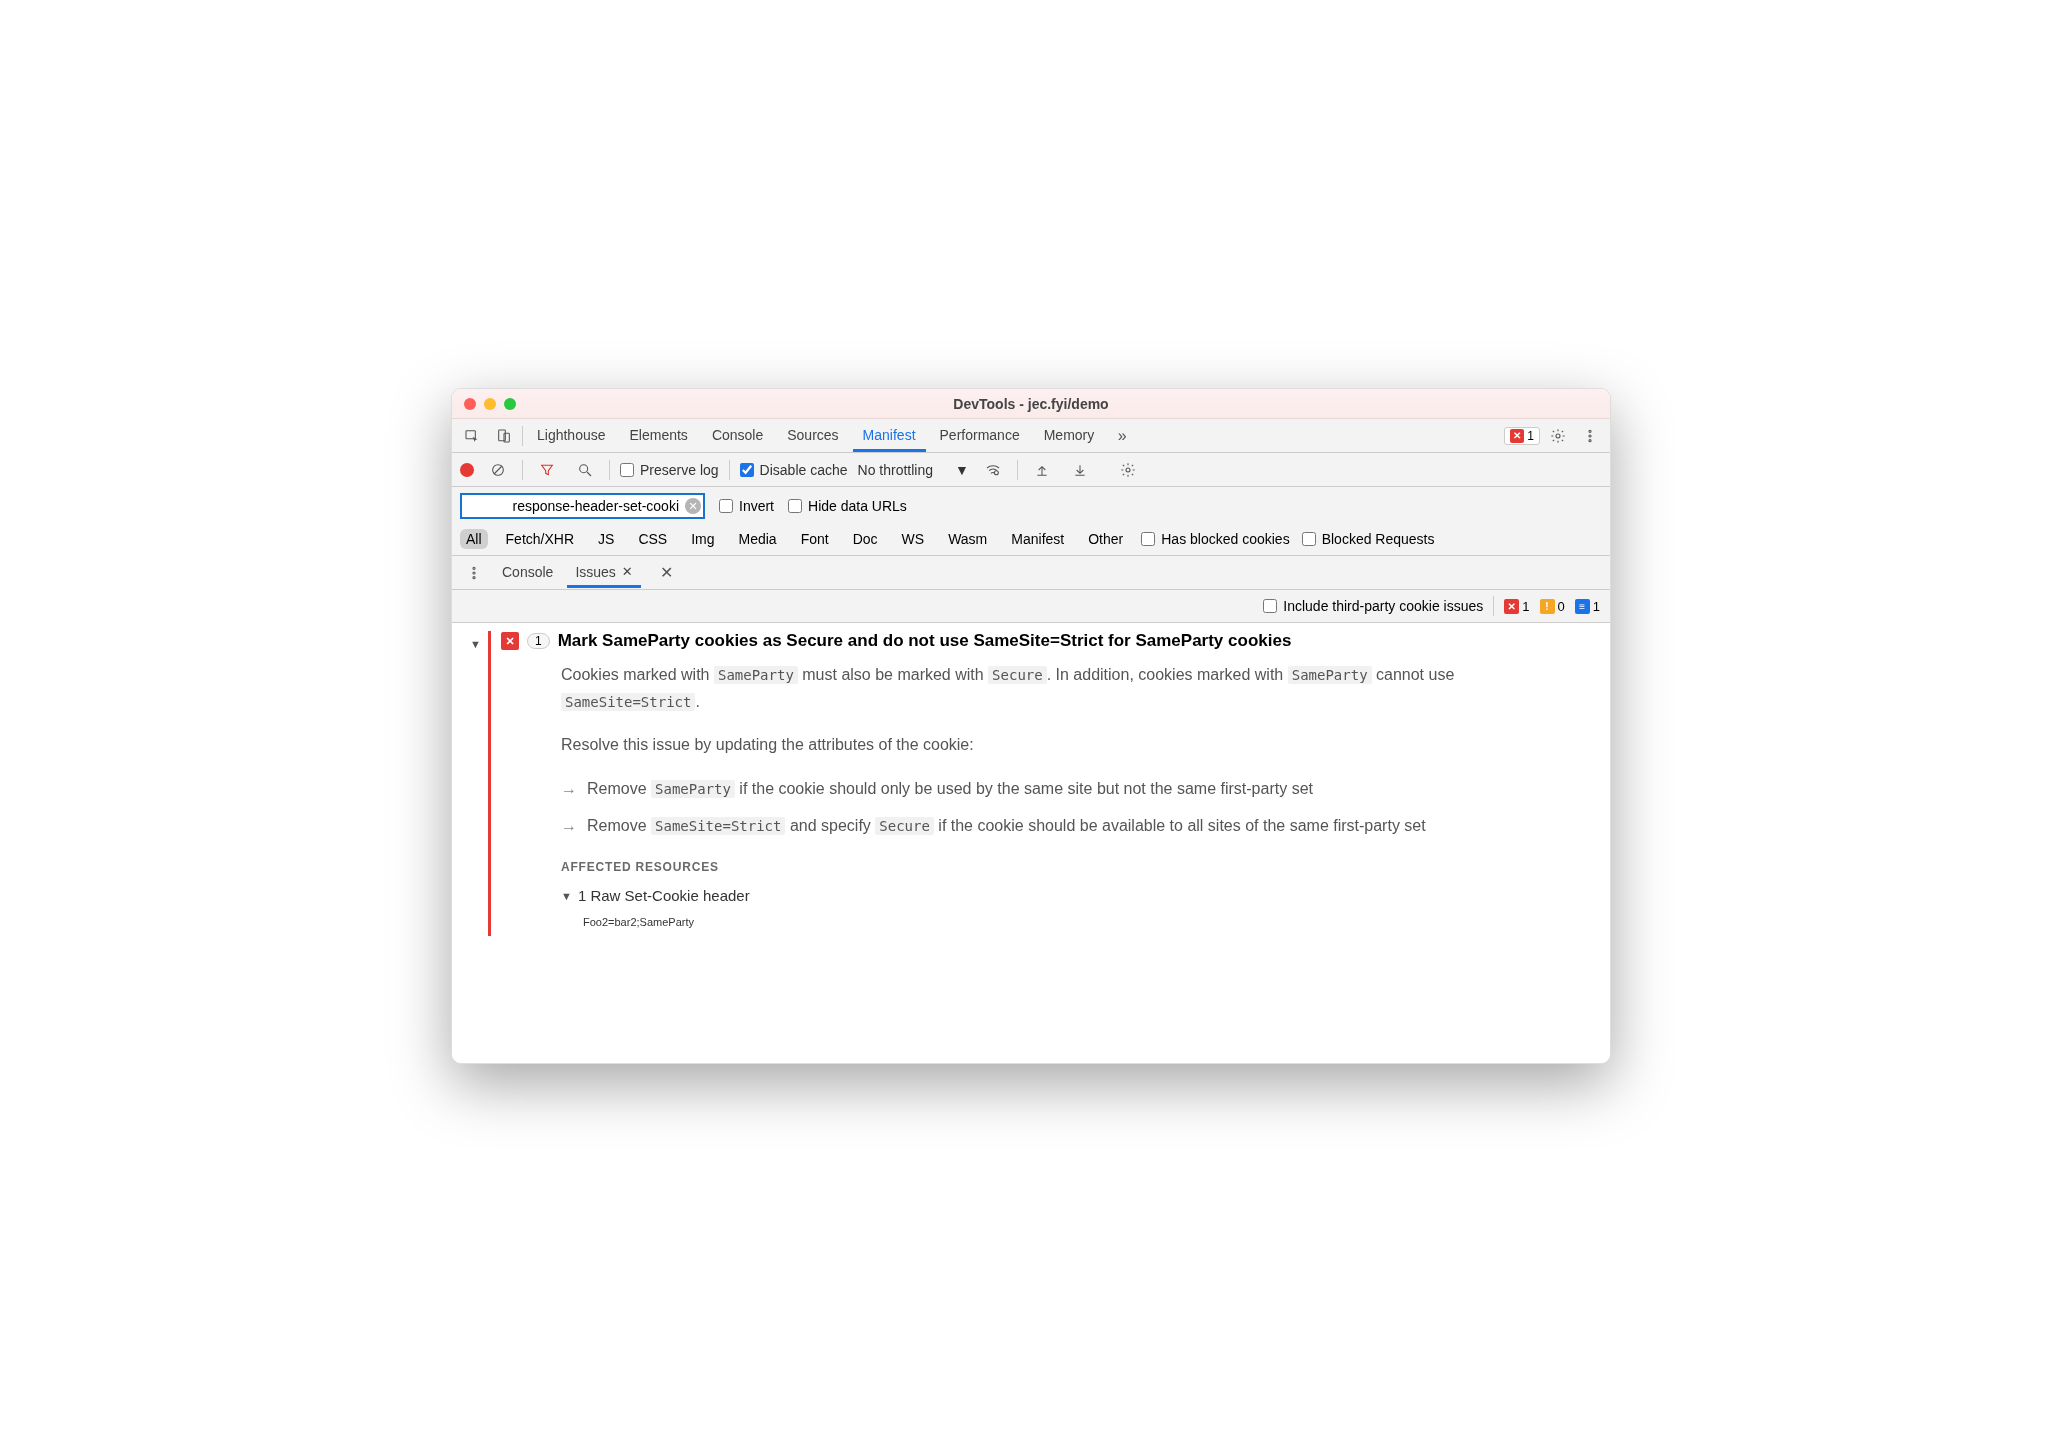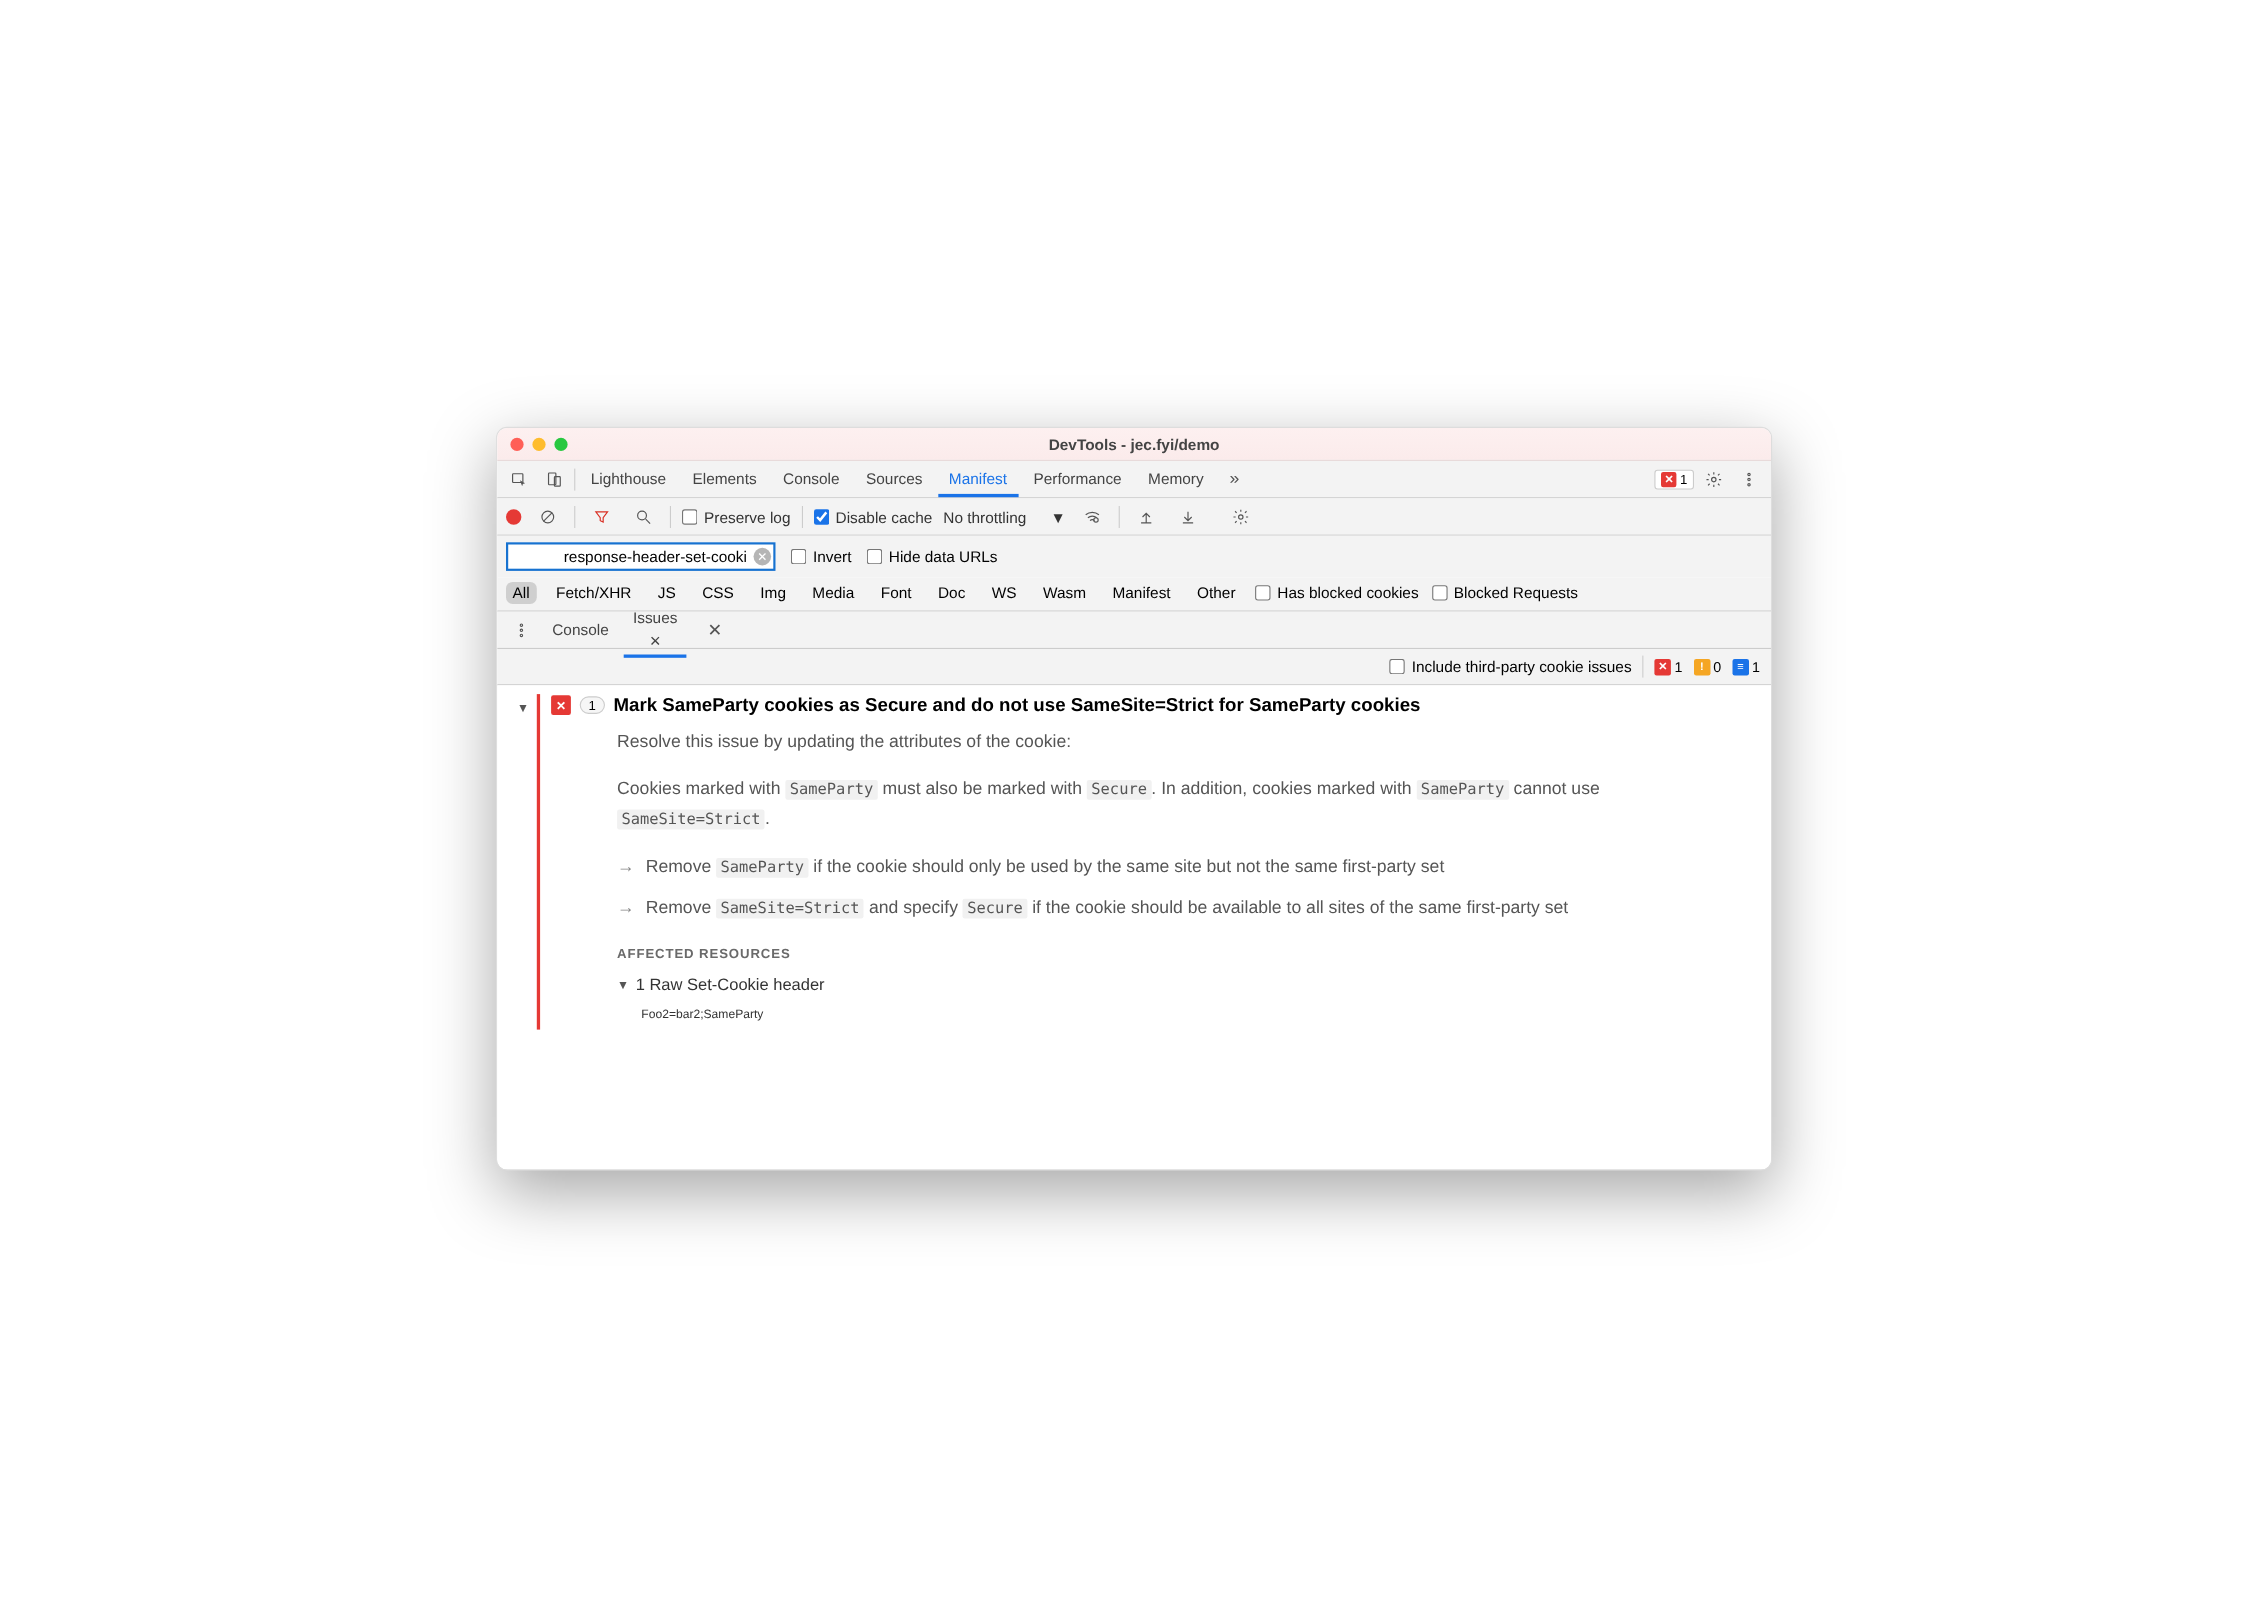--- a/index.html
+++ b/index.html
@@ -103,21 +103,21 @@
 .type-pill { padding: 2px 6px; cursor: pointer; border-radius: 6px; }
 .type-pill.active { background: #cfcfcf; }
 
 .drawerbar {
   display: flex; align-items: center; height: 34px;
   border-bottom: 1px solid #ccc;
   background: #f3f3f3; padding: 0 8px; gap: 6px;
   font-size: 14px;
 }
 .drawer-tab { padding: 6px 8px 5px; cursor: pointer; border-bottom: 3px solid transparent; color: #444; display:flex;align-items:center;gap:6px; }
-.drawer-tab.active { border-bottom-color: #1a73e8; flex-direction: column; }
+.drawer-tab.active { border-bottom-color: #1a73e8; }
 
 .optsrow {
   display: flex; align-items: center; justify-content: flex-end; gap: 10px;
   padding: 6px 10px; border-bottom: 1px solid #ccc; background: #f3f3f3;
   font-size: 14px;
 }
 .cnt { display: inline-flex; align-items: center; gap: 3px; font-size: 13px;}
 .cnt .sq { width: 15px; height: 15px; border-radius: 2px; display:flex;align-items:center;justify-content:center;color:#fff;font-size:10px;font-weight:bold; }
 .cnt.err .sq { background: #e53935; }
 .cnt.warn .sq { background: #f5a623; }
@@ -353,24 +353,24 @@
         <div class="red-rail"></div>
         <div style="flex:1;padding-left:10px">
 
           <div class="issue-head">
             <div class="issue-icon">✕</div>
             <div class="count-pill">1</div>
             <div class="issue-title">Mark SameParty cookies as Secure and do not use SameSite=Strict for SameParty cookies</div>
           </div>
 
           <div class="issue-body">
-            <p>Resolve this issue by updating the attributes of the cookie:</p>
             <p>
               <span>Cookies marked with </span><code>SameParty</code><span> must also be marked with </span><code>Secure</code><span>. In addition, cookies marked with </span><code>SameParty</code><span> cannot use </span><code>SameSite=Strict</code><span>.</span>
             </p>
+            <p>Resolve this issue by updating the attributes of the cookie:</p>
 
             <div class="arrow-item">
               <span class="arr">→</span>
               <span><span>Remove </span><code>SameParty</code><span> if the cookie should only be used by the same site but not the same first-party set</span></span>
             </div>
             <div class="arrow-item">
               <span class="arr">→</span>
               <span><span>Remove </span><code>SameSite=Strict</code><span> and specify </span><code>Secure</code><span> if the cookie should be available to all sites of the same first-party set</span></span>
             </div>
 

